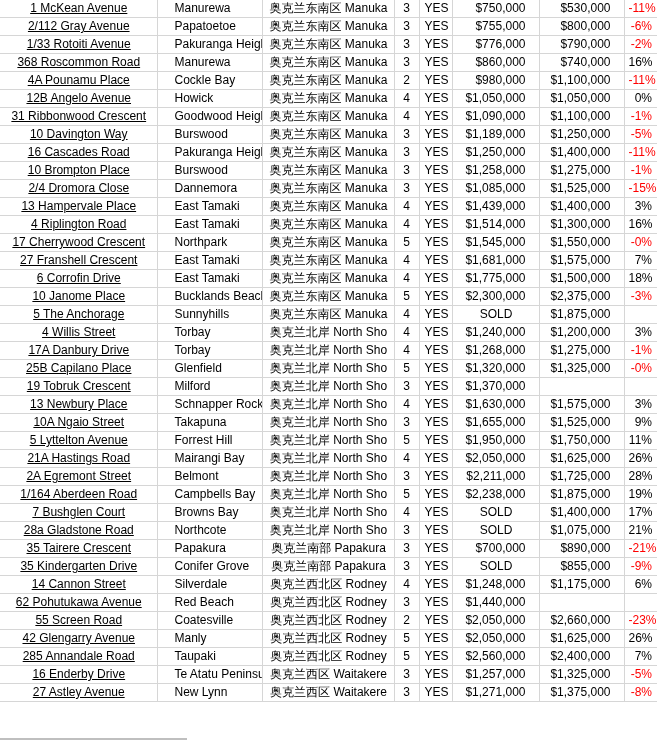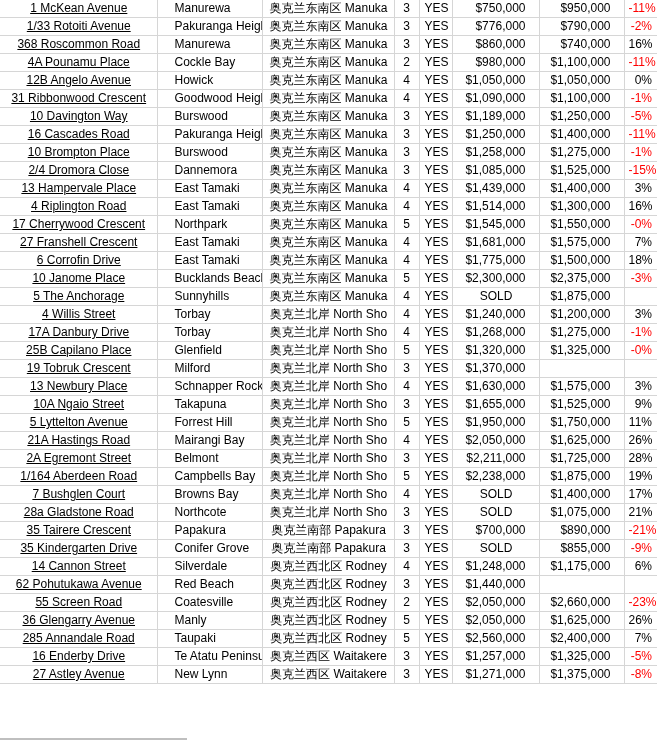--- a/index.html
+++ b/index.html
@@ -63,22 +63,32 @@
     <col style="width:33px">
   </colgroup>
   <tbody>
       <tr>
     <td class="c-address">1 McKean Avenue</td>
     <td class="c-suburb">Manurewa</td>
     <td class="c-region">奥克兰东南区 Manuka</td>
     <td class="c-beds">3</td>
     <td class="c-listed">YES</td>
     <td class="c-price">$750,000</td>
-    <td class="c-cv">$950,000</td>
+    <td class="c-cv">$530,000</td>
     <td class="c-change neg">-11%</td>
+  </tr>
+      <tr>
+    <td class="c-address">2/112 Gray Avenue</td>
+    <td class="c-suburb">Papatoetoe</td>
+    <td class="c-region">奥克兰东南区 Manuka</td>
+    <td class="c-beds">3</td>
+    <td class="c-listed">YES</td>
+    <td class="c-price">$755,000</td>
+    <td class="c-cv">$800,000</td>
+    <td class="c-change neg">-6%</td>
   </tr>
       <tr>
     <td class="c-address">1/33 Rotoiti Avenue</td>
     <td class="c-suburb">Pakuranga Height</td>
     <td class="c-region">奥克兰东南区 Manuka</td>
     <td class="c-beds">3</td>
     <td class="c-listed">YES</td>
     <td class="c-price">$776,000</td>
     <td class="c-cv">$790,000</td>
     <td class="c-change neg">-2%</td>
@@ -397,21 +407,21 @@
     <td class="c-address">55 Screen Road</td>
     <td class="c-suburb">Coatesville</td>
     <td class="c-region">奥克兰西北区 Rodney</td>
     <td class="c-beds">2</td>
     <td class="c-listed">YES</td>
     <td class="c-price">$2,050,000</td>
     <td class="c-cv">$2,660,000</td>
     <td class="c-change neg">-23%</td>
   </tr>
       <tr>
-    <td class="c-address">36 Glengarry Avenue</td>
+    <td class="c-address">42 Glengarry Avenue</td>
     <td class="c-suburb">Manly</td>
     <td class="c-region">奥克兰西北区 Rodney</td>
     <td class="c-beds">5</td>
     <td class="c-listed">YES</td>
     <td class="c-price">$2,050,000</td>
     <td class="c-cv">$1,625,000</td>
     <td class="c-change">26%</td>
   </tr>
       <tr>
     <td class="c-address">285 Annandale Road</td>

